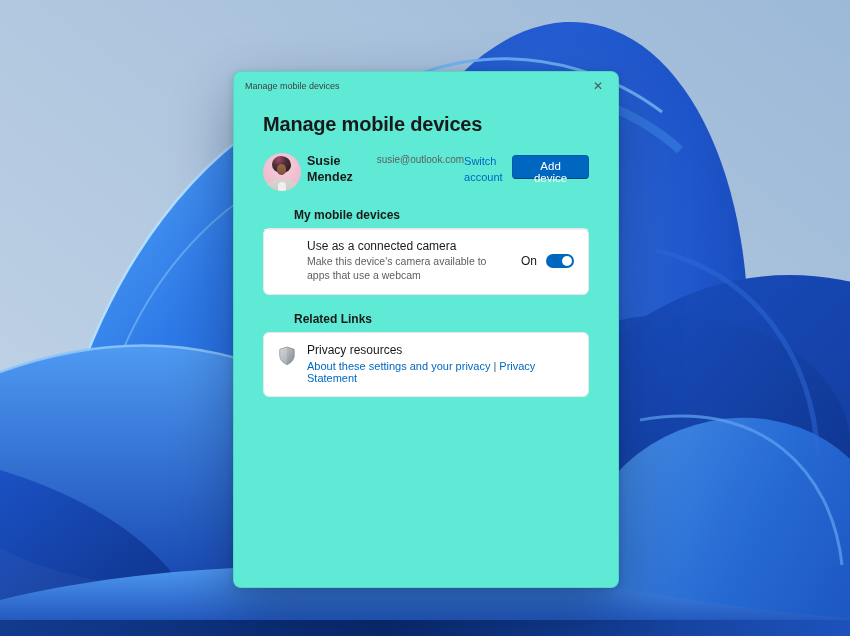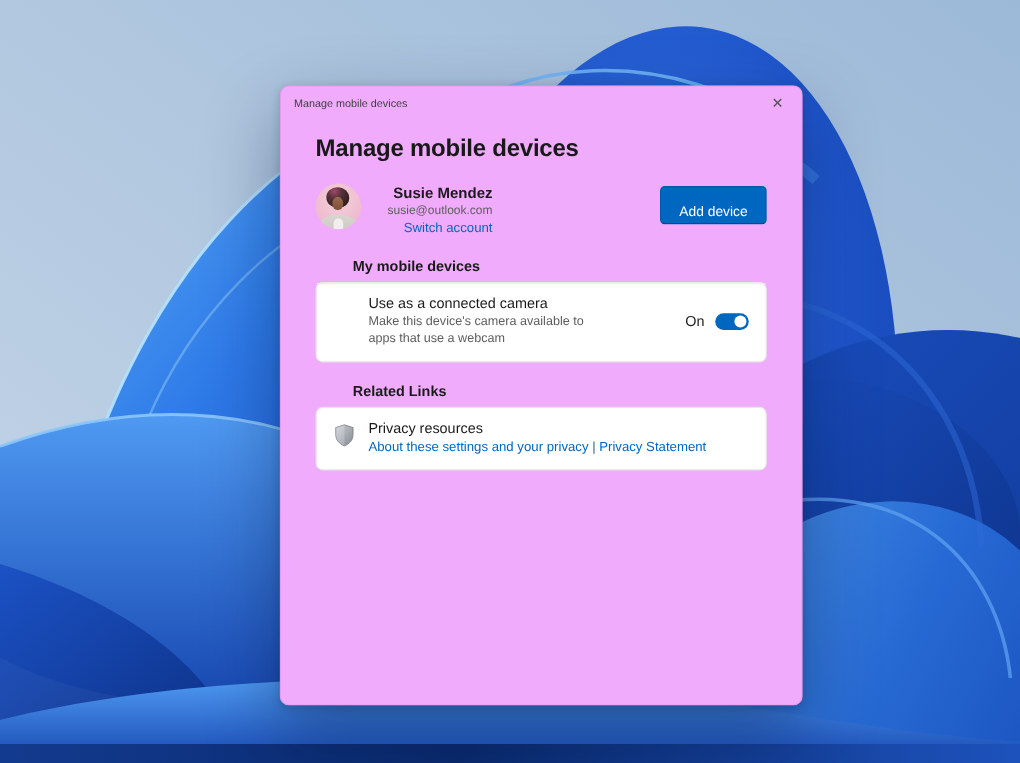--- a/index.html
+++ b/index.html
@@ -5,22 +5,22 @@
   html,body{margin:0;padding:0;}
   body{
     width:850px;height:636px;position:relative;overflow:hidden;
     font-family:"Liberation Sans", sans-serif;
     background:#b3c9e0;
   }
   
   .wallpaper{position:absolute;inset:0;}
   
   .dialog{
-    position:absolute;left:233px;top:71px;width:436px;height:517px;
-    background:#f0abfc;border-radius:8px;
+    position:absolute;left:233px;top:71px;width:386px;height:517px;
+    background:#5eead4;border-radius:8px;
     border:1px solid rgba(0,0,0,.08);
     box-shadow:0 25px 60px rgba(0,20,60,.38), 0 2px 8px rgba(0,0,0,.15);
     box-sizing:border-box;
   }
   .titlebar{height:28px;display:flex;align-items:center;padding-left:11px;position:relative;}
   .titlebar-text{font-size:9px;color:#3f3f3f;}
   .close-btn{
     position:absolute;top:3px;right:5px;width:30px;height:22px;
     display:flex;align-items:center;justify-content:center;
     background:transparent;border:none;cursor:pointer;padding:0;
@@ -38,26 +38,26 @@
     background:radial-gradient(circle at 50% 35%, #f5d2de 0%, #efbfd0 55%, #eab4c8 100%);
   }
   .avatar .hair{position:absolute;left:9px;top:3px;width:19px;height:17px;border-radius:55% 60% 50% 55%;
     background:radial-gradient(circle at 35% 20%, #a14a66 0%, #53303a 35%, #33201f 75%);}
   .avatar .face{position:absolute;left:14px;top:11px;width:9px;height:11px;border-radius:50% 50% 45% 45%;
     background:linear-gradient(180deg,#9a6a4e,#7e4f38);}
   .avatar .body{position:absolute;left:3px;bottom:-6px;width:32px;height:18px;border-radius:48% 48% 0 0;
     background:linear-gradient(180deg,#d9d5d0,#c9c4be);}
   .avatar .shirt{position:absolute;left:15px;bottom:-2px;width:8px;height:11px;border-radius:40% 40% 0 0;
     background:#f2eef0;}
-  .profile-info{margin-left:6px;display:flex;flex-direction:column;text-align:right;}
+  .profile-info{margin-left:6px;display:flex;}
   .account-name{font-size:12.5px;font-weight:600;color:#1a1a1a;line-height:16px;}
   .account-email{font-size:10px;color:#5e5e5e;line-height:13px;margin-left:16px;}
   .switch-link{font-size:11px;color:var(--link,#0067c0);line-height:16px;text-decoration:none;cursor:pointer;}
   .primary-btn{
-    margin-left:auto;align-self:flex-start;margin-top:2px;height:24px;padding:15px 15px;
+    margin-left:auto;align-self:flex-start;margin-top:2px;height:24px;padding:4px 15px;
     background:var(--accent,#0067c0);color:#fff;font-size:11.5px;font-family:inherit;
     border:1px solid rgba(0,0,0,.12);border-bottom-color:rgba(0,0,0,.35);
     border-radius:4px;cursor:pointer;
   }
   
   .section-label{margin-top:17px;font-size:12px;font-weight:600;color:#1a1a1a;padding-left:31px;}
   .card{margin-top:6px;background:#fff;border:1px solid #e8e8e8;border-radius:6px;box-sizing:border-box;}
   .device-row{display:flex;align-items:center;height:45px;padding:0 14px;cursor:pointer;}
   .phone-thumb{
     width:13px;height:22px;border-radius:3px;flex:none;

